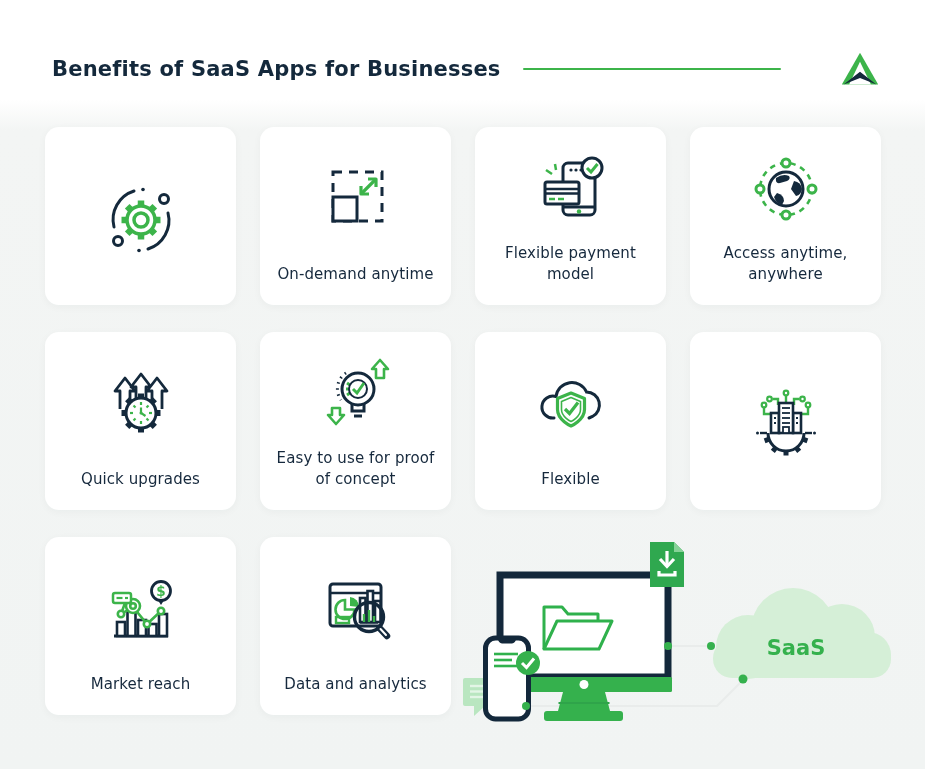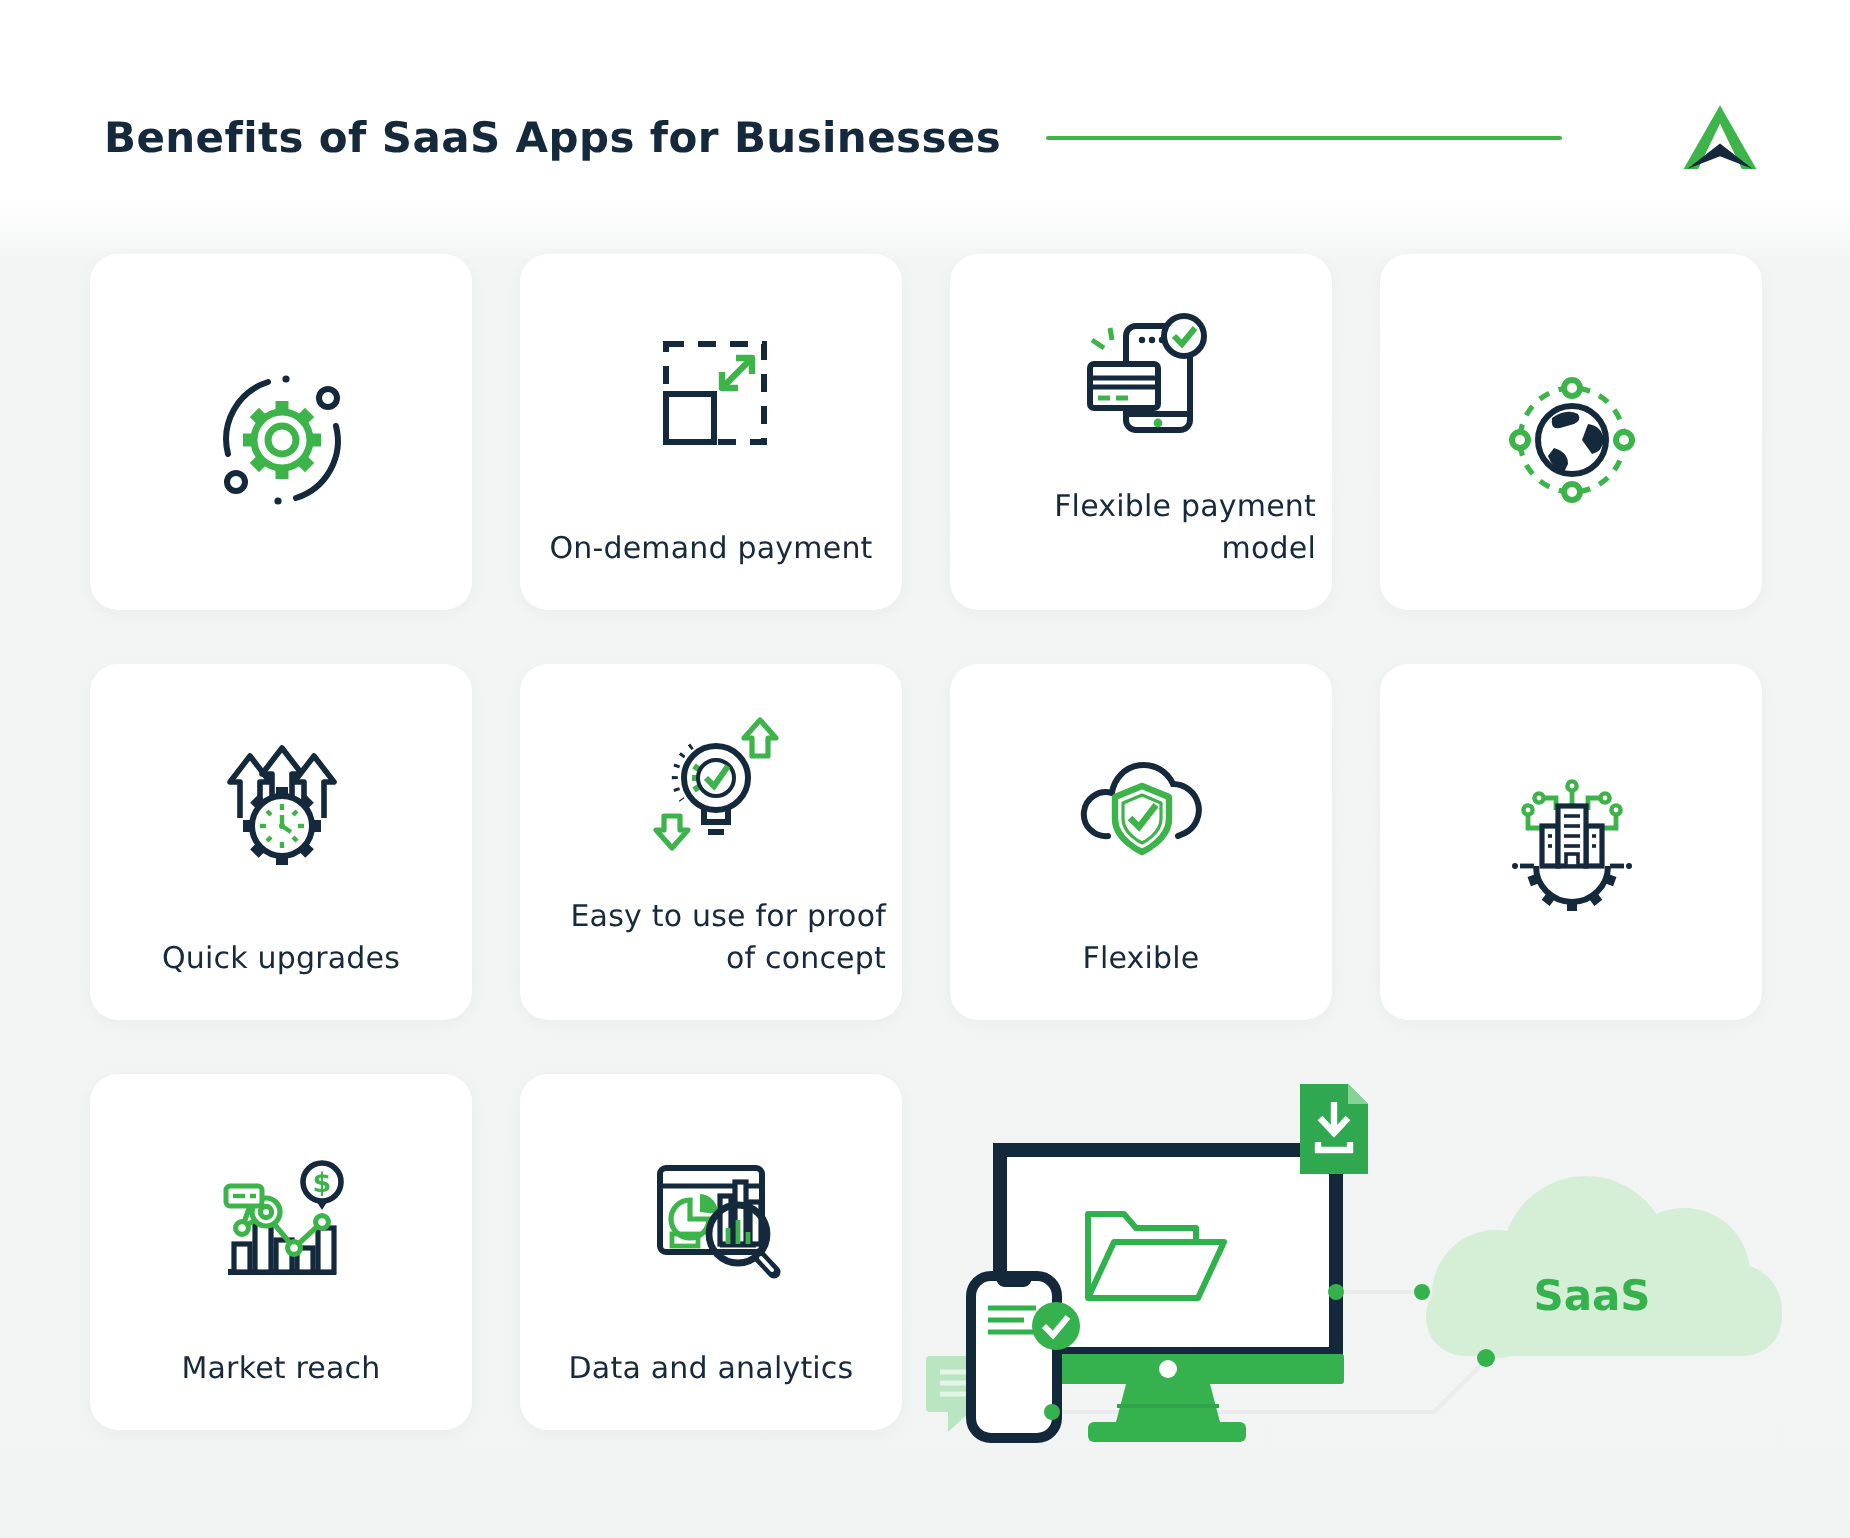--- a/index.html
+++ b/index.html
@@ -18,21 +18,21 @@
     display: grid; grid-template-columns: repeat(4, 191px);
     grid-auto-rows: 178px; gap: 27px 24px;
   }
   .card {
     background: #ffffff; border-radius: 14px;
     display: flex; flex-direction: column; align-items: center;
     box-shadow: 0 2px 8px rgba(20,41,60,.04);
   }
   .icon-wrap { flex: 1; display: flex; align-items: center; justify-content: center; padding-top: 8px; }
   .label {
-    font-size: 15px; font-weight: 500; color: #16293D; text-align: right;
+    font-size: 15px; font-weight: 500; color: #16293D; text-align: center;
     line-height: 1.4; padding: 0 8px 20px; letter-spacing: .1px;
   }
   .illus { grid-column: 3 / 5; position: relative; }
   .illus svg { position: absolute; left: -15px; top: 0; overflow: visible; }
 </style>
 </head>
 <body>
 
 <div class="header">
   <div class="title">Benefits of SaaS Apps for Businesses</div>
@@ -80,21 +80,21 @@
       <svg width="76" height="76" viewBox="0 0 76 76">
         <rect x="15" y="10" width="49" height="49" fill="none" stroke="#14293C" stroke-width="3" stroke-dasharray="9 7"></rect>
         <rect x="15" y="35" width="24" height="24" fill="#fff" stroke="#14293C" stroke-width="3"></rect>
         <g stroke="#3CB44A" stroke-width="3.2" fill="none" stroke-linejoin="round">
           <line x1="43" y1="32" x2="58" y2="17"></line>
           <polyline points="58,25 58,17 50,17"></polyline>
           <polyline points="43,24 43,32 51,32"></polyline>
         </g>
       </svg>
     </div>
-    <div class="label">On-demand payment</div>
+    <div class="label">On-demand anytime</div>
   </div>
 
   <div class="card">
     <div class="icon-wrap">
       <svg width="76" height="76" viewBox="0 0 76 76">
         <rect x="30" y="12" width="32" height="52" rx="5" fill="#fff" stroke="#14293C" stroke-width="3"></rect>
         <g fill="#14293C">
           <circle cx="38" cy="19" r="1.6"></circle>
             <circle cx="43" cy="19" r="1.6"></circle>
             <circle cx="48" cy="19" r="1.6"></circle>
@@ -128,20 +128,21 @@
             <circle cx="12" cy="38" r="4"></circle>
         </g>
         <circle cx="38" cy="38" r="17" fill="#fff" stroke="#14293C" stroke-width="3"></circle>
         <g fill="#14293C">
           <path d="M28,27 q7,-5 13,-2 q2,3 -2,5 l-7,2 q-5,1 -4,-5 z"></path>
           <path d="M46,30 q7,1 8,8 q-1,6 -6,7 l-5,-7 z"></path>
           <path d="M29,42 q7,2 7,8 l-2,4 q-6,-2 -8,-8 z"></path>
         </g>
       </svg>
     </div>
+    <div class="label">Access anytime, anywhere</div>
   </div>
 
   <div class="card">
     <div class="icon-wrap">
       <svg width="76" height="76" viewBox="0 0 76 76">
         <g fill="#fff" stroke="#14293C" stroke-width="2.8" stroke-linejoin="round">
           <path d="M17,42 V24 H12 L22,11 L32,24 H27 V36"></path>
           <path d="M33,32 V20 H28 L38,7 L48,20 H43 V32"></path>
           <path d="M49,36 V24 H44 L54,11 L64,24 H59 V42"></path>
         </g>

